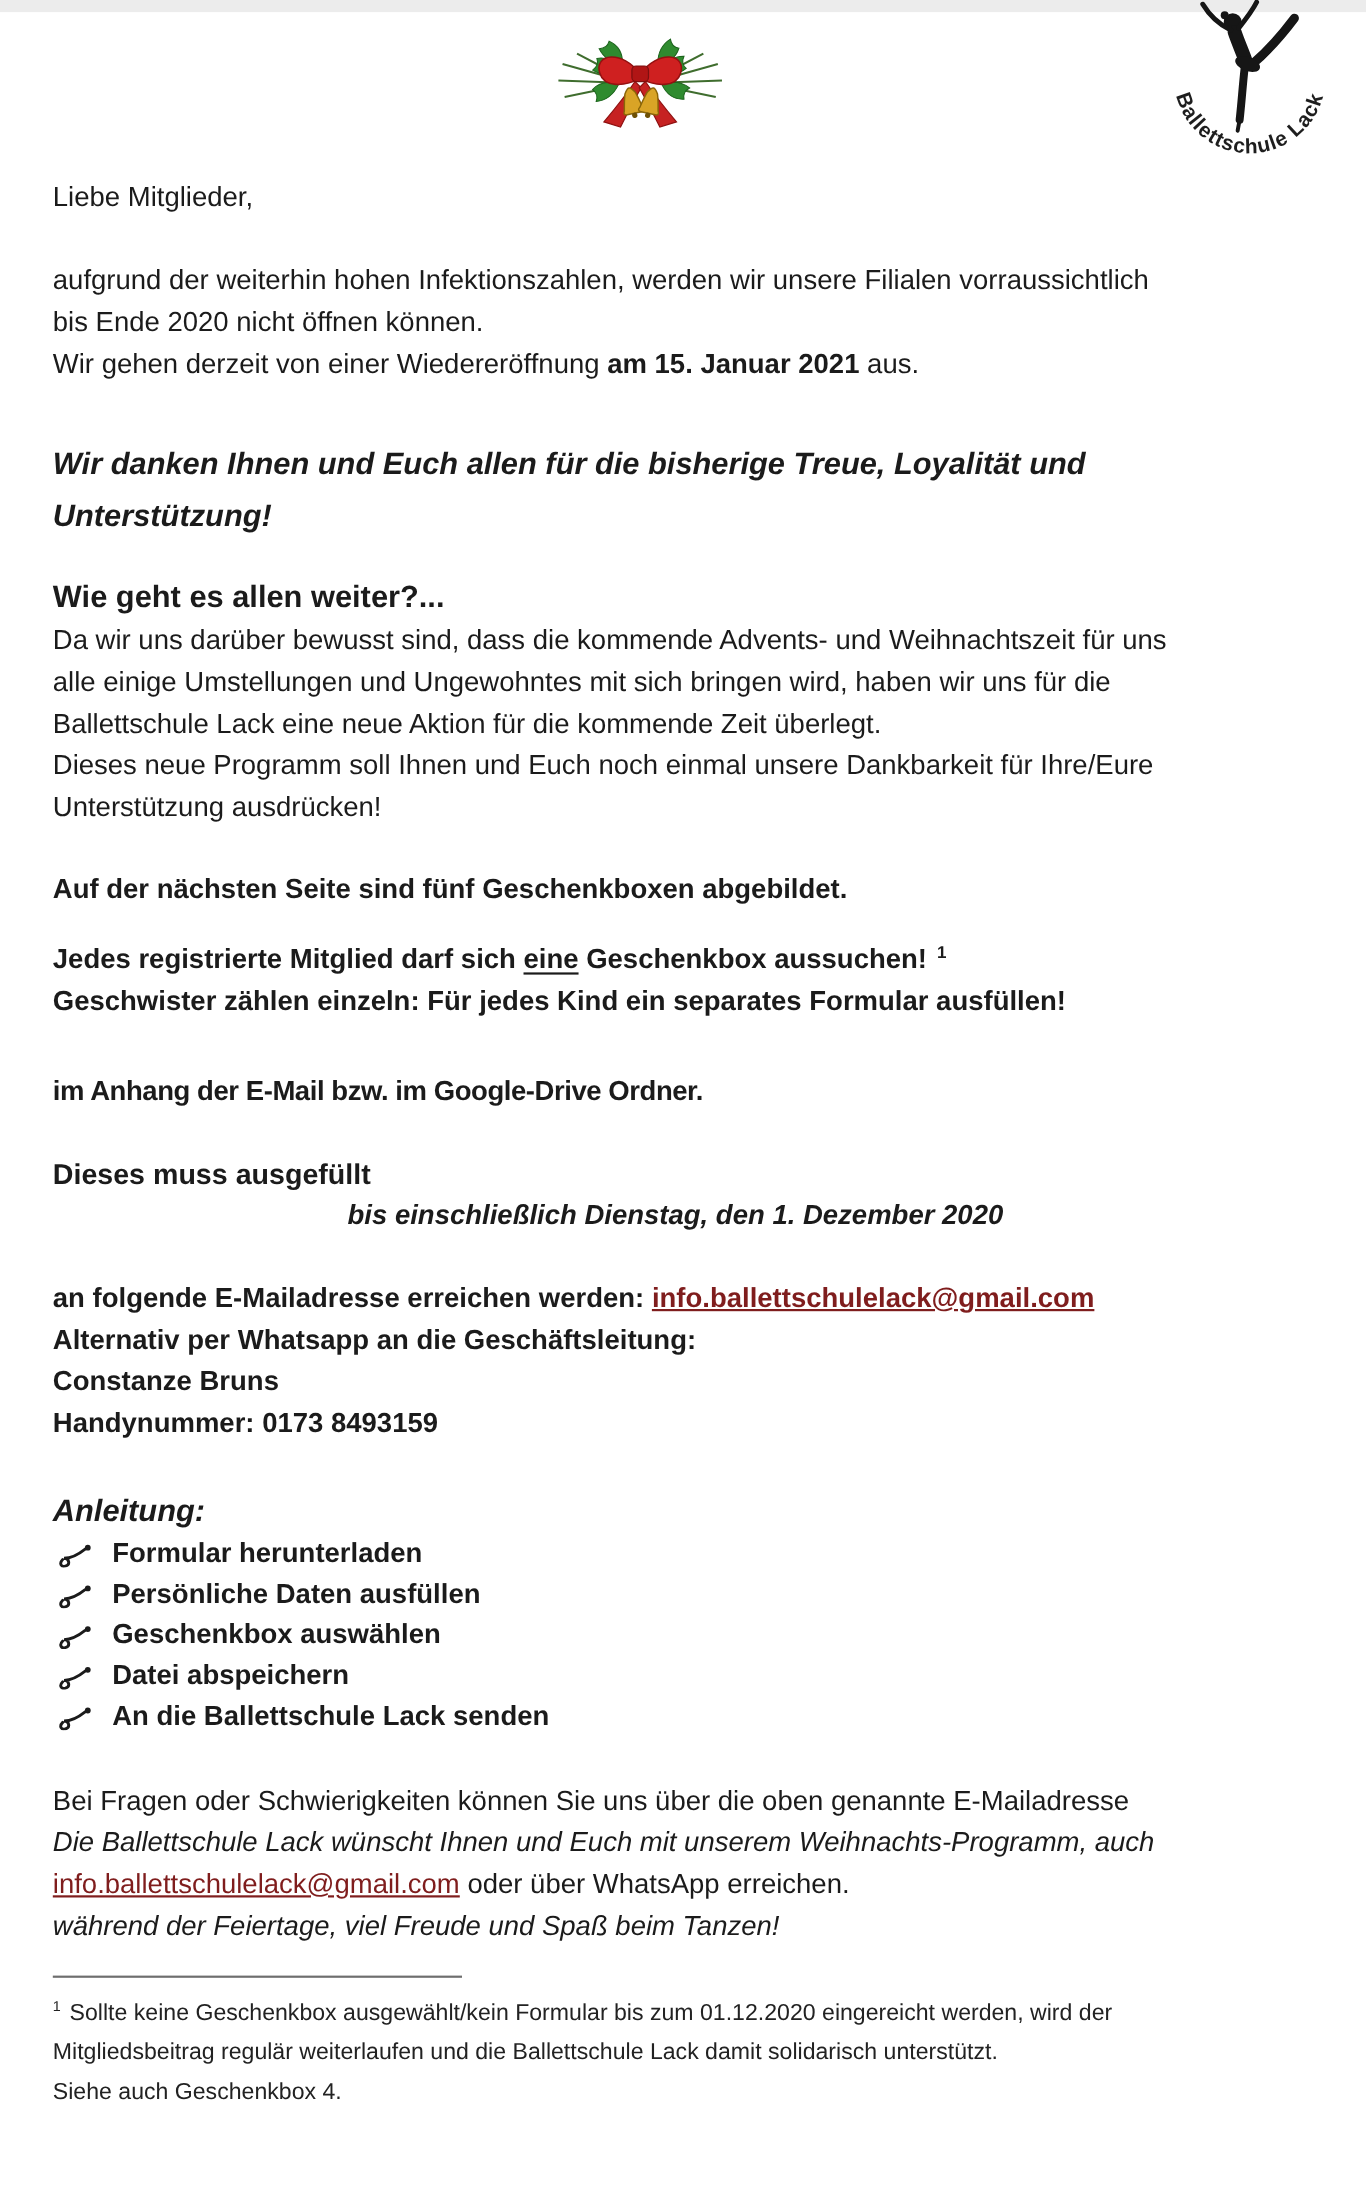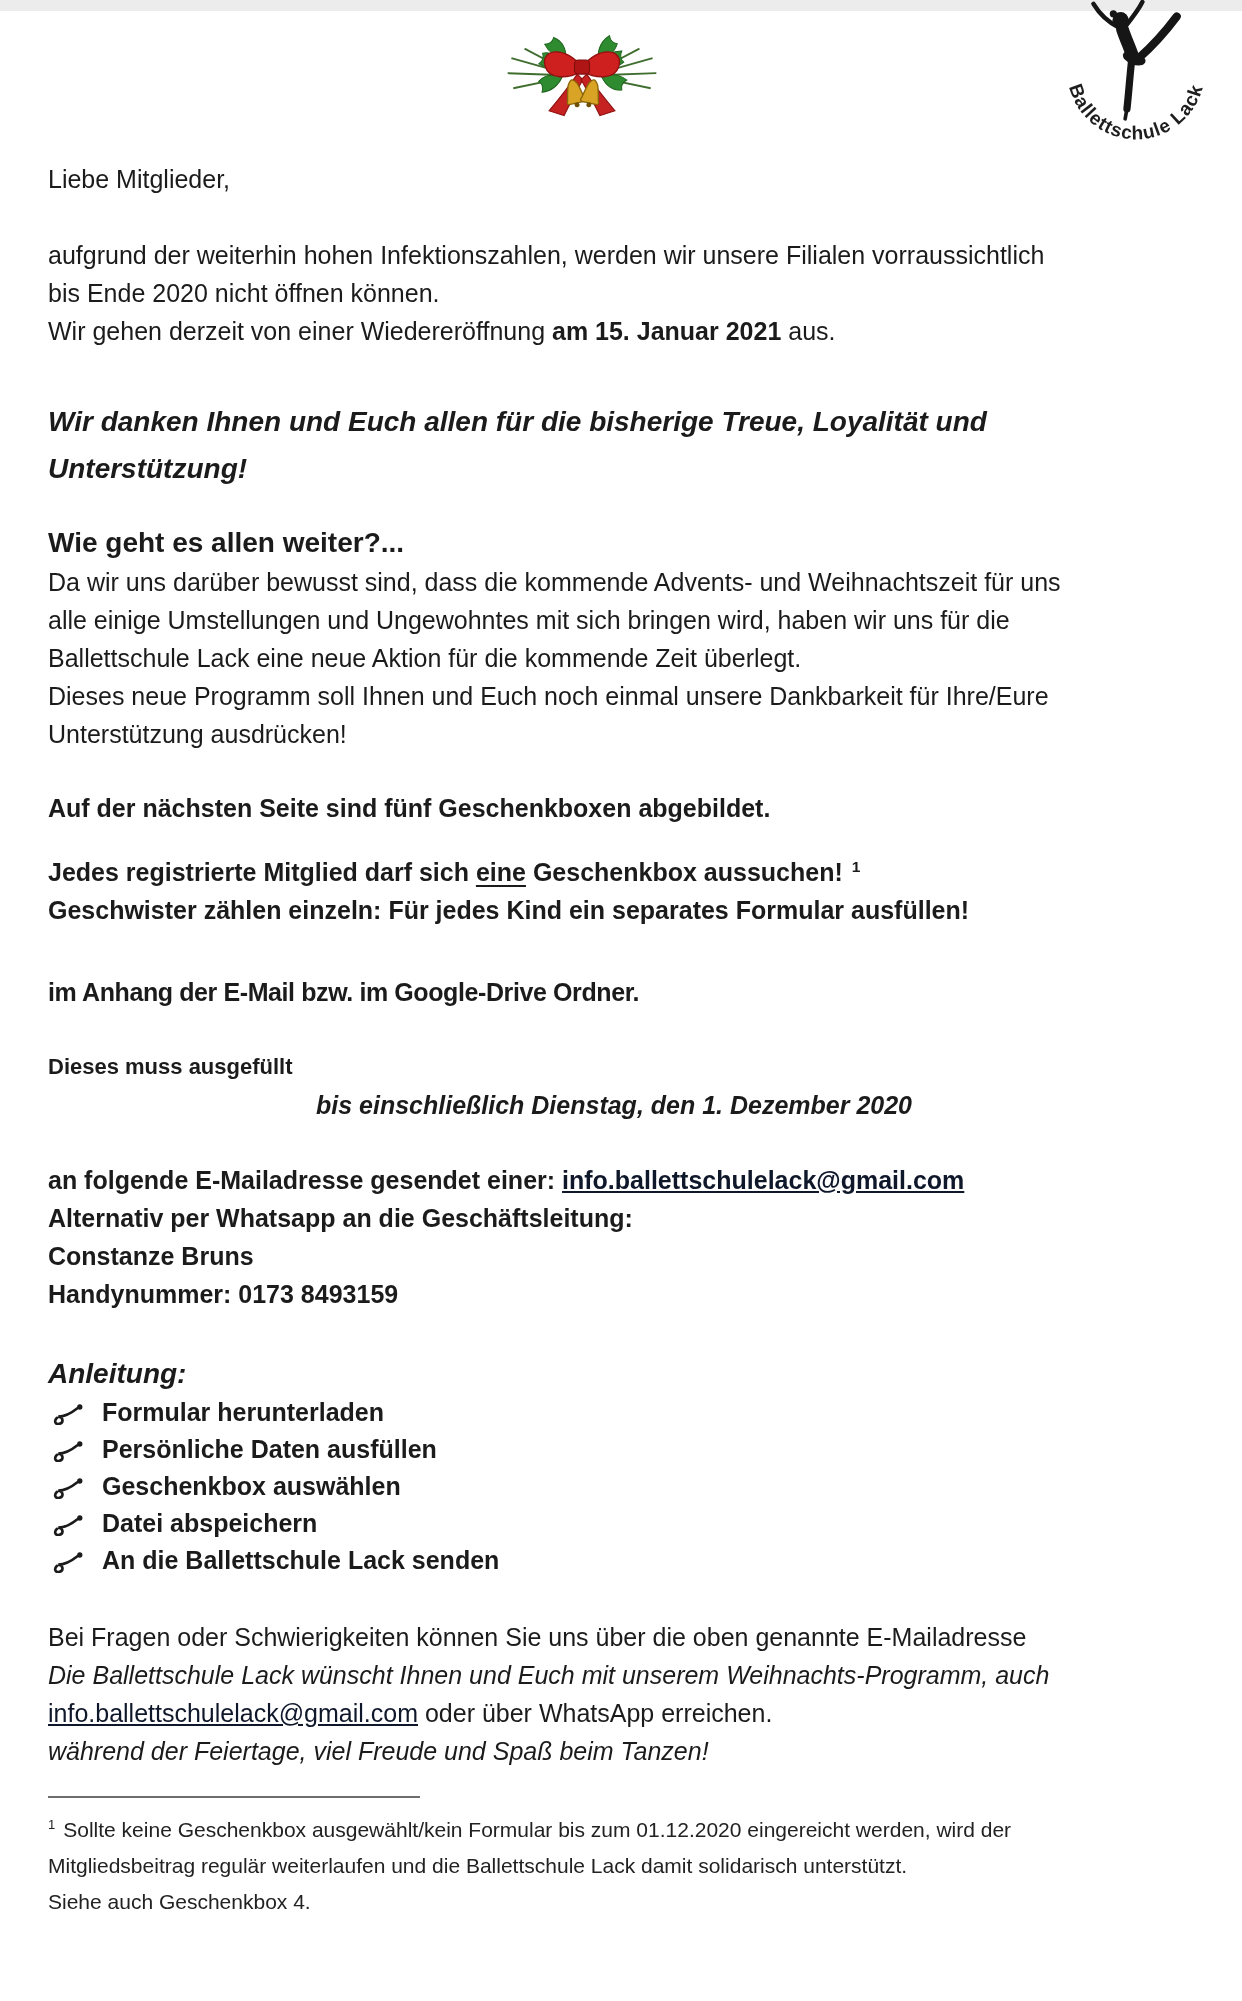--- a/index.html
+++ b/index.html
@@ -20,32 +20,32 @@
   .salutation{margin-top:160px;font-size:25px;line-height:38px;}
   .p-infection{margin-top:38px;font-size:25px;line-height:38px;}
   .p-reopen{font-size:25px;line-height:38px;}
   .thanks{margin-top:48px;font-size:28px;line-height:47px;font-weight:700;font-style:italic;}
   .how-heading{margin-top:31px;font-size:28px;line-height:40px;font-weight:700;}
   .how-body{font-size:25px;line-height:38px;}
   .p-next{margin-top:36px;font-size:25px;line-height:38px;font-weight:700;}
   .p-choose{margin-top:26px;font-size:25px;line-height:38px;font-weight:700;}
   .p-siblings{font-size:25px;line-height:38px;font-weight:700;}
   .p-redeem{margin-top:44px;font-size:25px;line-height:38px;font-weight:700;letter-spacing:-0.4px;}
-  .p-must{margin-top:37px;font-size:22px;line-height:38px;font-weight:700;}
+  .p-must{margin-top:37px;font-size:26px;line-height:38px;font-weight:700;}
   .deadline{font-size:25px;line-height:38px;font-weight:700;font-style:italic;text-align:center;}
   .send-block{margin-top:37px;font-size:25px;line-height:38px;font-weight:700;}
   .anleitung{margin-top:41px;font-size:28px;line-height:40px;font-weight:700;font-style:italic;}
   ul.steps{list-style:none;margin:0;padding:0;}
   ul.steps li{display:flex;align-items:center;height:37px;padding-left:4px;font-size:25px;font-weight:700;}
   ul.steps .bullet{width:34px;height:24px;flex:0 0 34px;margin-right:16px;}
   .closing{margin-top:39px;font-size:25px;line-height:38px;}
   .closing .wish{font-style:italic;}
   .sep{margin-top:26px;width:372px;border-top:2px solid #6e6e6e;}
   .footnote{margin-top:14px;font-size:21px;line-height:36px;color:#222;}
-  a.link{color:#0f172a;text-decoration:underline;cursor:pointer;}
+  a.link{color:#7f1d1d;text-decoration:underline;cursor:pointer;}
   .u{text-decoration:underline;text-underline-offset:4px;}
   sup.fn{font-size:0.62em;vertical-align:super;line-height:0;margin-left:9px;}
   sup.fn2{font-size:0.62em;vertical-align:super;line-height:0;margin-right:8px;}
 </style>
 </head>
 <body>
 
 <div class="page">
   <div class="top-strip"></div>
 
@@ -165,21 +165,21 @@
     <div class="p-redeem">
       <div class="line">im Anhang der E-Mail bzw. im Google-Drive Ordner.</div>
     </div>
 
     <div class="p-must line">Dieses muss ausgefüllt</div>
 
     <div class="deadline line">bis einschließlich Dienstag, den 1. Dezember 2020</div>
 
     <div class="send-block">
       <div class="line">
-        <span>an folgende E-Mailadresse gesendet einer: </span><a class="link">info.ballettschulelack@gmail.com</a>
+        <span>an folgende E-Mailadresse erreichen werden: </span><a class="link">info.ballettschulelack@gmail.com</a>
       </div>
       <div class="line">Alternativ per Whatsapp an die Geschäftsleitung:</div>
       <div class="line">Constanze Bruns</div>
       <div class="line">Handynummer: 0173 8493159</div>
     </div>
 
     <div class="anleitung line">Anleitung:</div>
 
     <ul class="steps">
       <li>

